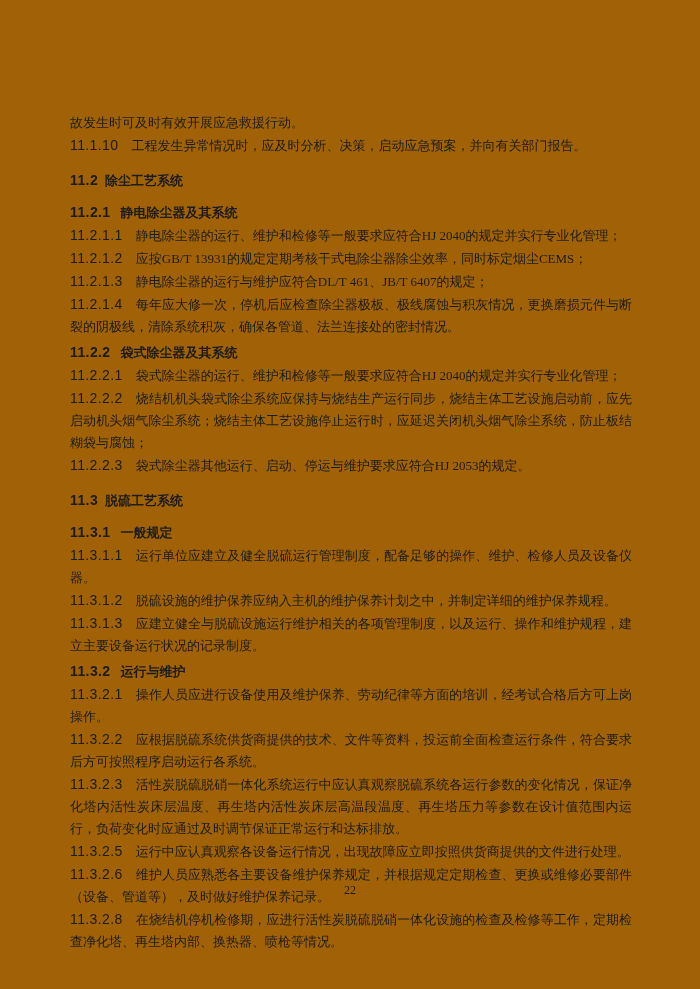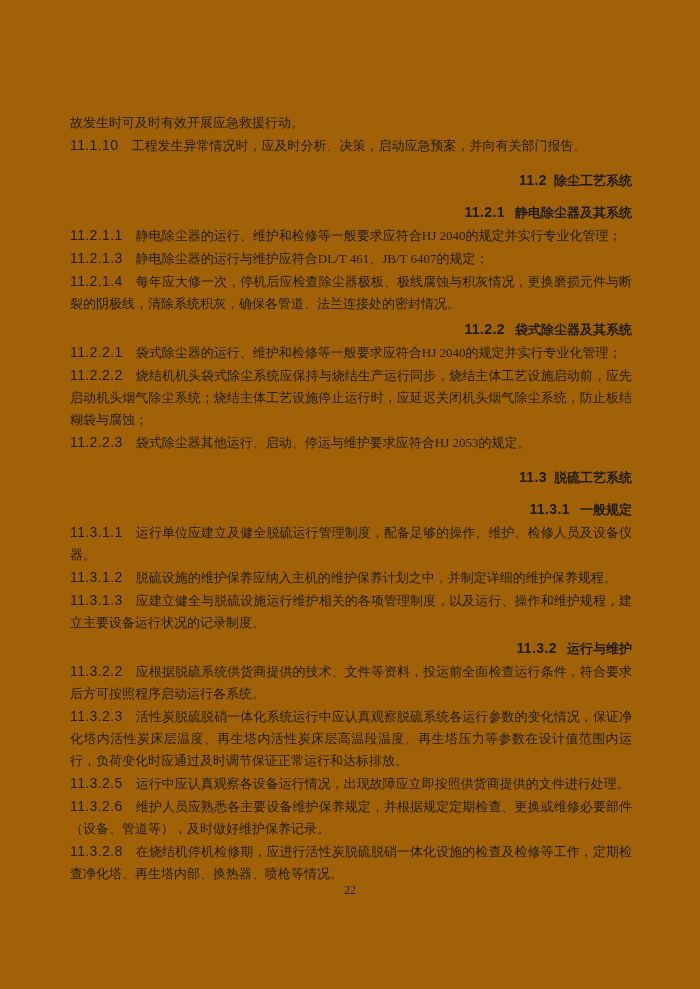--- a/index.html
+++ b/index.html
@@ -30,21 +30,21 @@
   p.block .num {
     font-family: "Liberation Sans", sans-serif;
     font-size: 14px;
     letter-spacing: 0.4px;
     margin-right: 13px;
     white-space: nowrap;
   }
   p.h2, p.h3 {
     font-family: "Liberation Sans", sans-serif;
     font-weight: bold;
-    text-align: right;
+    text-align: left;
   }
   p.h2 { margin-top: 12px; margin-bottom: 9px; }
   p.h3 { margin-top: 3px; margin-bottom: 0; }
   p.h2 .num { margin-right: 7px; font-weight: bold; }
   p.h3 .num { margin-right: 10px; font-weight: bold; }
   .page-number {
     position: absolute;
     top: 883px;
     left: 0;
     width: 100%;
@@ -57,32 +57,34 @@
 </head>
 <body>
 
 <div class="page">
   <div class="content">
       <p class="block body"><span class="txt">故发生时可及时有效开展应急救援行动。</span></p>
       <p class="block body"><span class="num">11.1.10</span><span class="txt">工程发生异常情况时，应及时分析、决策，启动应急预案，并向有关部门报告。</span></p>
       <p class="block h2"><span class="num">11.2</span><span class="txt">除尘工艺系统</span></p>
       <p class="block h3"><span class="num">11.2.1</span><span class="txt">静电除尘器及其系统</span></p>
       <p class="block body"><span class="num">11.2.1.1</span><span class="txt">静电除尘器的运行、维护和检修等一般要求应符合HJ 2040的规定并实行专业化管理；</span></p>
+      <p class="block body"><span class="num">11.2.1.2</span><span class="txt">应按GB/T 13931的规定定期考核干式电除尘器除尘效率，同时标定烟尘CEMS；</span></p>
       <p class="block body"><span class="num">11.2.1.3</span><span class="txt">静电除尘器的运行与维护应符合DL/T 461、JB/T 6407的规定；</span></p>
       <p class="block body"><span class="num">11.2.1.4</span><span class="txt">每年应大修一次，停机后应检查除尘器极板、极线腐蚀与积灰情况，更换磨损元件与断裂的阴极线，清除系统积灰，确保各管道、法兰连接处的密封情况。</span></p>
       <p class="block h3"><span class="num">11.2.2</span><span class="txt">袋式除尘器及其系统</span></p>
       <p class="block body"><span class="num">11.2.2.1</span><span class="txt">袋式除尘器的运行、维护和检修等一般要求应符合HJ 2040的规定并实行专业化管理；</span></p>
       <p class="block body"><span class="num">11.2.2.2</span><span class="txt">烧结机机头袋式除尘系统应保持与烧结生产运行同步，烧结主体工艺设施启动前，应先启动机头烟气除尘系统；烧结主体工艺设施停止运行时，应延迟关闭机头烟气除尘系统，防止板结糊袋与腐蚀；</span></p>
       <p class="block body"><span class="num">11.2.2.3</span><span class="txt">袋式除尘器其他运行、启动、停运与维护要求应符合HJ 2053的规定。</span></p>
       <p class="block h2"><span class="num">11.3</span><span class="txt">脱硫工艺系统</span></p>
       <p class="block h3"><span class="num">11.3.1</span><span class="txt">一般规定</span></p>
       <p class="block body"><span class="num">11.3.1.1</span><span class="txt">运行单位应建立及健全脱硫运行管理制度，配备足够的操作、维护、检修人员及设备仪器。</span></p>
       <p class="block body"><span class="num">11.3.1.2</span><span class="txt">脱硫设施的维护保养应纳入主机的维护保养计划之中，并制定详细的维护保养规程。</span></p>
       <p class="block body"><span class="num">11.3.1.3</span><span class="txt">应建立健全与脱硫设施运行维护相关的各项管理制度，以及运行、操作和维护规程，建立主要设备运行状况的记录制度。</span></p>
       <p class="block h3"><span class="num">11.3.2</span><span class="txt">运行与维护</span></p>
+      <p class="block body"><span class="num">11.3.2.1</span><span class="txt">操作人员应进行设备使用及维护保养、劳动纪律等方面的培训，经考试合格后方可上岗操作。</span></p>
       <p class="block body"><span class="num">11.3.2.2</span><span class="txt">应根据脱硫系统供货商提供的技术、文件等资料，投运前全面检查运行条件，符合要求后方可按照程序启动运行各系统。</span></p>
       <p class="block body"><span class="num">11.3.2.3</span><span class="txt">活性炭脱硫脱硝一体化系统运行中应认真观察脱硫系统各运行参数的变化情况，保证净化塔内活性炭床层温度、再生塔内活性炭床层高温段温度、再生塔压力等参数在设计值范围内运行，负荷变化时应通过及时调节保证正常运行和达标排放。</span></p>
       <p class="block body"><span class="num">11.3.2.5</span><span class="txt">运行中应认真观察各设备运行情况，出现故障应立即按照供货商提供的文件进行处理。</span></p>
       <p class="block body"><span class="num">11.3.2.6</span><span class="txt">维护人员应熟悉各主要设备维护保养规定，并根据规定定期检查、更换或维修必要部件（设备、管道等），及时做好维护保养记录。</span></p>
       <p class="block body"><span class="num">11.3.2.8</span><span class="txt">在烧结机停机检修期，应进行活性炭脱硫脱硝一体化设施的检查及检修等工作，定期检查净化塔、再生塔内部、换热器、喷枪等情况。</span></p>
     </div>
   <div class="page-number">22</div>
 </div>
 
 </body></html>

